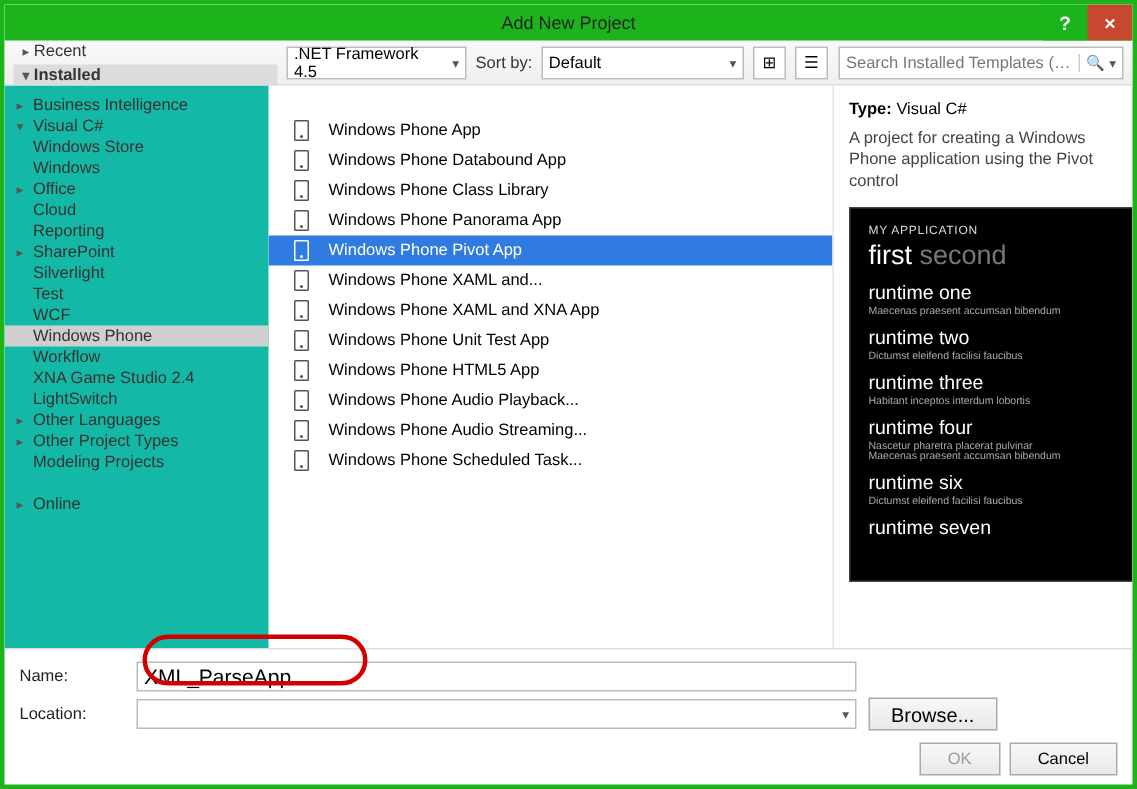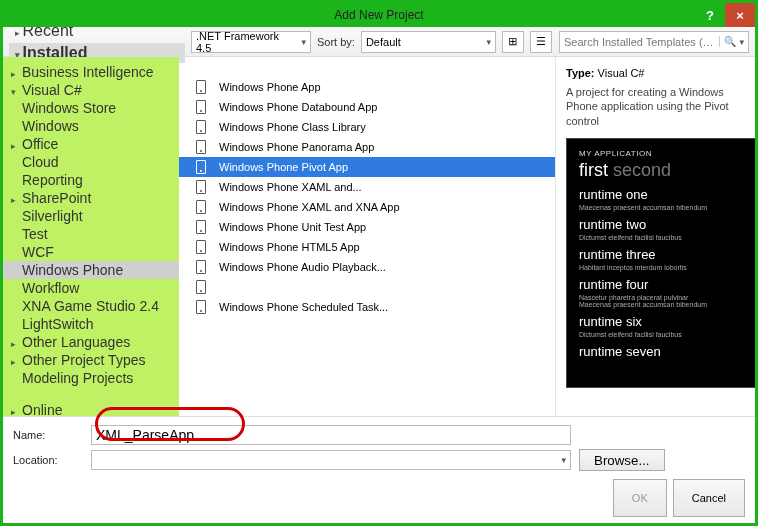--- a/index.html
+++ b/index.html
@@ -10,37 +10,37 @@
   .titlebar { height: 24px; background: #1bb51b; display: flex; align-items: center; justify-content: center; position: relative; }
   .titlebar .title { color: #222; font-size: 12px; }
   .titlebar .controls { position: absolute; right: 0; top: 0; height: 24px; display: flex; }
   .titlebar .ctrl { width: 30px; height: 24px; display: flex; align-items: center; justify-content: center; font-size: 13px; font-weight: bold; cursor: pointer; }
   .titlebar .ctrl.help { background: #1bb51b; color: #fff; }
   .titlebar .ctrl.close { background: #c8472f; color: #fff; }
 
   
   .toolbar { height: 30px; padding: 3px 6px; display: flex; align-items: center; gap: 6px; font-size: 11px; border-bottom: 1px solid #ddd; background: linear-gradient(#f9f9f9,#efefef); }
   .tree-tabs { width: 176px; display:flex; flex-direction:column; gap:2px; }
-  .tab { font-size: 16px; color: #333; padding: 1px 2px 1px 6px; display:flex; align-items:center; gap:3px; cursor:pointer; }
+  .tab { font-size: 11px; color: #333; padding: 1px 2px 1px 6px; display:flex; align-items:center; gap:3px; cursor:pointer; }
   .tab.selected { background:#dcdcdc; font-weight:bold; }
   .tab.selected .tri::before { content:"▾"; font-size:9px; color:#555;}
   .tab .tri::before { content:"▸"; font-size:9px; color:#555;}
   .dropdown { border:1px solid #bbb; background:#fff; height:22px; display:flex; align-items:center; padding:0 4px; gap:4px; cursor:pointer; }
   .dropdown .caret { font-size:9px; color:#555; margin-left:auto; padding-left:4px;}
   .fx-dd { width:120px; }
   .sortby-lbl { color:#333; }
   .sort-dd { width:135px; }
   .viewbtn { width:22px; height:22px; border:1px solid #bbb; background:#fff; display:flex; align-items:center; justify-content:center; cursor:pointer; font-size:11px; }
   .search { margin-left:auto; width:190px; height:22px; border:1px solid #bbb; background:#fff; display:flex; align-items:center; padding:0 4px; color:#777; }
   .search .mag { margin-left:auto; border-left:1px solid #ccc; padding-left:4px; font-size:10px; color:#555; cursor:pointer; }
   .search .dd { font-size:9px; color:#555; padding-left:3px; cursor:pointer;}
 
   
   .main { flex:1; display:flex; overflow:hidden; }
-  .sidebar { width:176px; background:#bef264; overflow-y:auto; padding:6px 0; font-size:14px; }
+  .sidebar { width:176px; background:#14b8a6; overflow-y:auto; padding:6px 0; font-size:11px; }
   .treeitem { padding:1px 0 1px 8px; display:flex; align-items:center; gap:3px; cursor:pointer; color:#333; white-space:nowrap; }
   .treeitem.lvl1 { }
   .treeitem.selected { background:#cfcfcf; }
   .exp::before { content:"▸"; font-size:9px; color:#555; width:8px; display:inline-block;}
   .exp.open::before { content:"▾"; }
   .noexp { width:8px; display:inline-block;}
 
   .center { flex:1; overflow-y:auto; padding:20px 0; }
   .listrow { display:flex; align-items:center; gap:10px; padding:2px 10px 2px 14px; font-size:11px; cursor:pointer; }
   .listrow .icon { width:16px; height:16px; display:flex; align-items:center; justify-content:center; }
@@ -63,21 +63,21 @@
   .preview .sub { font-size:7px; color:#aaa; }
 
   
   .bottom { border-top:1px solid #ddd; padding:8px 10px 4px 10px; font-size:11px; }
   .row { display:flex; align-items:center; gap:8px; margin-bottom:4px; }
   .row .lbl { width:70px; color:#222; }
   .row .textbox { flex:1; max-width:480px; height:20px; border:1px solid #bbb; background:#fff; padding:0 4px; display:flex; align-items:center; font-size:11px; }
   .row .textbox input { border:none; outline:none; width:100%; font-size:14px; }
   .row .btn { height:22px; padding:0 14px; border:1px solid #aaa; background:linear-gradient(#f8f8f8,#e8e8e8); cursor:pointer; }
   .buttons { display:flex; justify-content:flex-end; gap:6px; padding:4px 0 2px; }
-  .buttons .btn { height:38px; padding:0 18px; border:1px solid #aaa; background:linear-gradient(#f8f8f8,#e8e8e8); cursor:pointer; font-size:11px;}
+  .buttons .btn { height:22px; padding:0 18px; border:1px solid #aaa; background:linear-gradient(#f8f8f8,#e8e8e8); cursor:pointer; font-size:11px;}
   .buttons .btn.disabled { color:#9a9a9a; cursor:default; }
 
   .highlight-ellipse { position:absolute; border:3px solid #d30000; border-radius:18px; pointer-events:none; }
 
   .loc-dd { flex:1; max-width:480px; height:20px; border:1px solid #bbb; background:#fff; display:flex; align-items:center; padding:0 4px; cursor:pointer; }
   .loc-dd .caret { margin-left:auto; font-size:9px; color:#555; }
 </style>
 </head>
 <body>
 
@@ -260,20 +260,21 @@
       <div class="listrow">
         <span class="icon" style="position: relative;">
           <span class="phone-glyph"></span>
         </span>
         <span>Windows Phone Audio Playback...</span>
       </div>
       <div class="listrow">
         <span class="icon" style="position: relative;">
           <span class="phone-glyph"></span>
         </span>
+        <span>Windows Phone Audio Streaming...</span>
       </div>
       <div class="listrow">
         <span class="icon" style="position: relative;">
           <span class="phone-glyph"></span>
         </span>
         <span>Windows Phone Scheduled Task...</span>
       </div>
     </div>
   <div class="rightpane">
     <div class="type">

